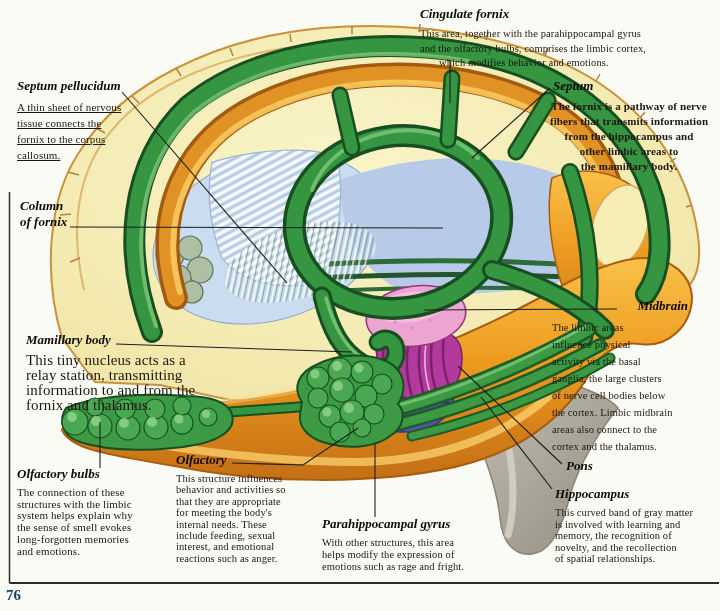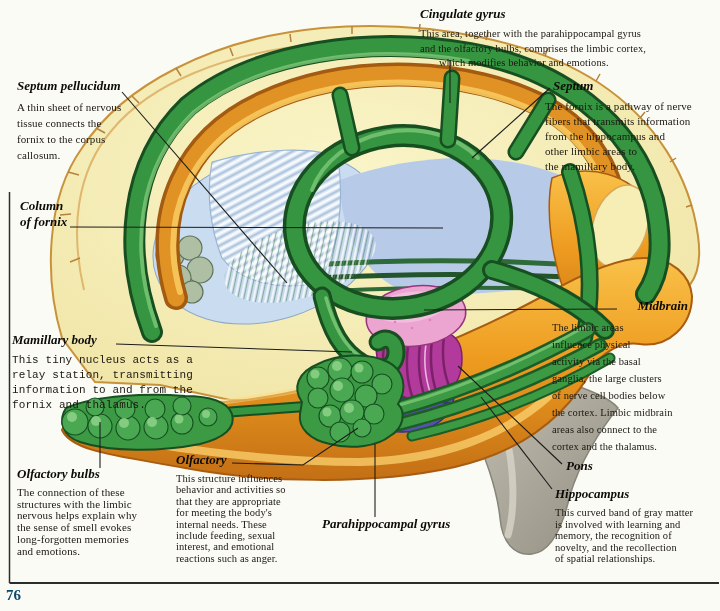--- a/index.html
+++ b/index.html
@@ -9,26 +9,26 @@
   }
   html,body{margin:0;padding:0;}
   body{background:#e8e8e2;font-family:"Liberation Serif",serif;}
   #stage{position:relative;width:720px;height:611px;background:var(--page-bg);overflow:hidden;}
   #art{position:absolute;left:0;top:0;}
   .label{position:absolute;color:var(--ink);}
   .label-title{font-style:italic;font-weight:bold;font-size:13px;line-height:15px;color:var(--title-ink);white-space:pre;}
   .label-body{font-size:10.5px;line-height:11.7px;white-space:pre;margin-top:6px;letter-spacing:.1px;}
   
   .b-cingulate .label-body{line-height:14.5px;}
-  .b-septum .label-body{line-height:16px;font-size:11px;}
+  .b-septum .label-body{line-height:16px;font-size:11px;text-decoration:underline;}
   .b-fornix{width:168px;}
   .b-fornix .label-title{padding-left:8px;}
-  .b-fornix .label-body{line-height:15px;font-size:11px;}
+  .b-fornix .label-body{text-align:center;line-height:15px;font-size:11px;font-weight:bold;}
   .b-column .label-title{line-height:16px;}
-  .b-mamillary .label-body{line-height:15px;font-size:11px;font-family:Liberation Mono, monospace;}
+  .b-mamillary .label-body{line-height:15px;font-size:15px;}
   .b-midbrain{width:150px;}
   .b-midbrain .label-title{text-align:right;padding-right:14px;}
   .b-midbrain .label-body{text-align:left;line-height:17px;}
   .b-olfactory .label-body{line-height:11.7px;font-size:11px;}
   .b-amygdala .label-body{line-height:11.4px;}
   .b-parahippo .label-body{line-height:12px;}
   .b-hippo .label-body{line-height:11.6px;}
   .page-num{position:absolute;left:6px;top:587px;font-size:15px;font-weight:600;color:#0c4a6e;}
 </style>
 </head>
@@ -294,21 +294,21 @@
     <path d="M 481,397 L 552,489"></path>
   </g>
 
   <g stroke="#2c2c2c">
     <line x1="9.5" y1="192" x2="9.5" y2="583" stroke-width="1.5"></line>
     <line x1="9.5" y1="583" x2="719" y2="583" stroke-width="2"></line>
   </g>
 </svg>
 
   <div class="label b-cingulate" style="left:420px;top:6px;">
-    <div class="label-title">Cingulate gyrus</div>
+    <div class="label-title">Cingulate fornix</div>
     <div class="label-body">This area, together with the parahippocampal gyrus
 and the olfactory bulbs, comprises the limbic cortex,
        which modifies behavior and emotions.</div>
   </div>
 
   <div class="label b-septum" style="left:17px;top:78px;">
     <div class="label-title">Septum pellucidum</div>
     <div class="label-body">A thin sheet of nervous
 tissue connects the
 fornix to the corpus
@@ -322,21 +322,21 @@
 from the hippocampus and
 other limbic areas to
 the mamillary body.</div>
   </div>
 
   <div class="label b-column" style="left:20px;top:198px;">
     <div class="label-title">Column
 of fornix</div>
   </div>
 
-  <div class="label b-mamillary" style="left:12px;top:332px;">
+  <div class="label b-mamillary" style="left:26px;top:332px;">
     <div class="label-title">Mamillary body</div>
     <div class="label-body">This tiny nucleus acts as a
 relay station, transmitting
 information to and from the
 fornix and thalamus.</div>
   </div>
 
   <div class="label b-midbrain" style="left:552px;top:298px;">
     <div class="label-title">Midbrain</div>
     <div class="label-body">The limbic areas
@@ -346,40 +346,43 @@
 of nerve cell bodies below
 the cortex. Limbic midbrain
 areas also connect to the
 cortex and the thalamus.</div>
   </div>
 
   <div class="label b-olfactory" style="left:17px;top:466px;">
     <div class="label-title">Olfactory bulbs</div>
     <div class="label-body">The connection of these
 structures with the limbic
-nervous helps explain why
+system helps explain why
 the sense of smell evokes
 long-forgotten memories
 and emotions.</div>
   </div>
 
   <div class="label b-amygdala" style="left:176px;top:452px;">
     <div class="label-title">Olfactory</div>
     <div class="label-body">This structure influences
 behavior and activities so
 that they are appropriate
 for meeting the body's
 internal needs. These
 include feeding, sexual
 interest, and emotional
 reactions such as anger.</div>
   </div>
 
   <div class="label b-parahippo" style="left:322px;top:516px;">
     <div class="label-title">Parahippocampal gyrus</div>
+    <div class="label-body">With other structures, this area
+helps modify the expression of
+emotions such as rage and fright.</div>
   </div>
 
   <div class="label" style="left:566px;top:458px;">
     <div class="label-title">Pons</div>
   </div>
 
   <div class="label b-hippo" style="left:555px;top:486px;">
     <div class="label-title">Hippocampus</div>
     <div class="label-body">This curved band of gray matter
 is involved with learning and

